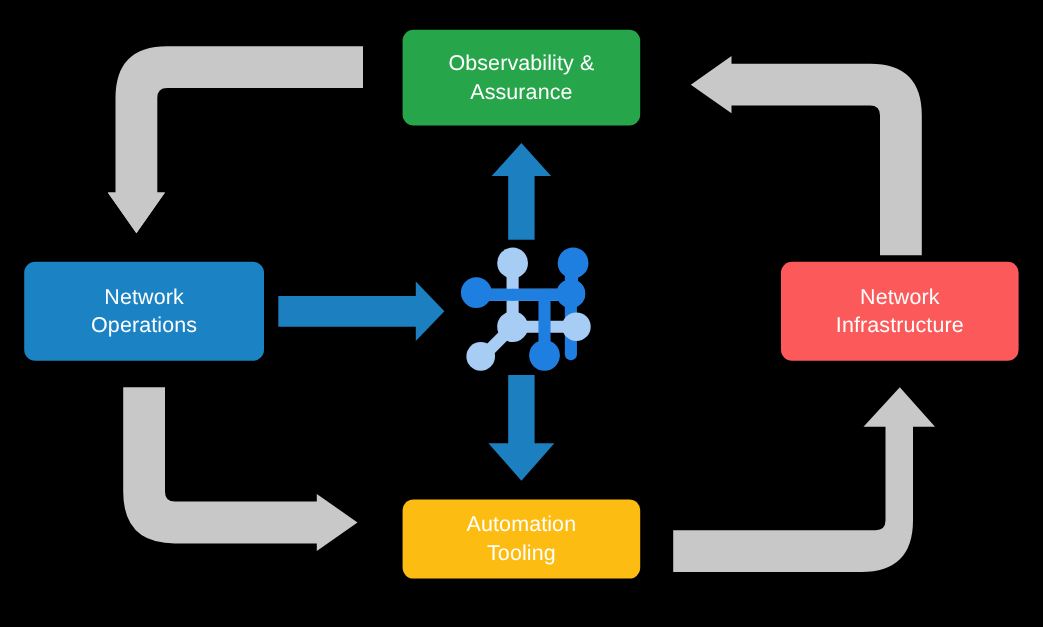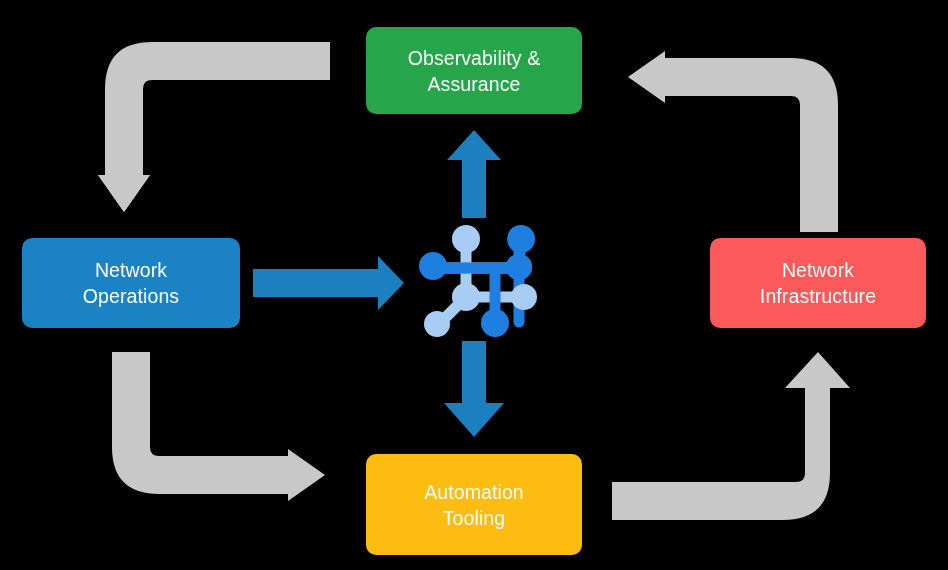--- a/index.html
+++ b/index.html
@@ -37,21 +37,21 @@
   }
   #box-network-operations {
     left: 22px; top: 238px; width: 218px; height: 90px;
     background: #1b82c4;
   }
   #box-network-infrastructure {
     left: 710px; top: 238px; width: 216px; height: 90px;
     background: #fc5a5a;
   }
   #box-automation-tooling {
-    left: 366px; top: 454px; width: 216px; height: 101px;
+    left: 366px; top: 454px; width: 216px; height: 72px;
     background: #fdbc11;
   }
   .svg-layer {
     position: absolute;
     left: 0; top: 0;
     width: 948px;
     height: 570px;
     pointer-events: none;
   }
   .svg-layer > * { pointer-events: auto; }

